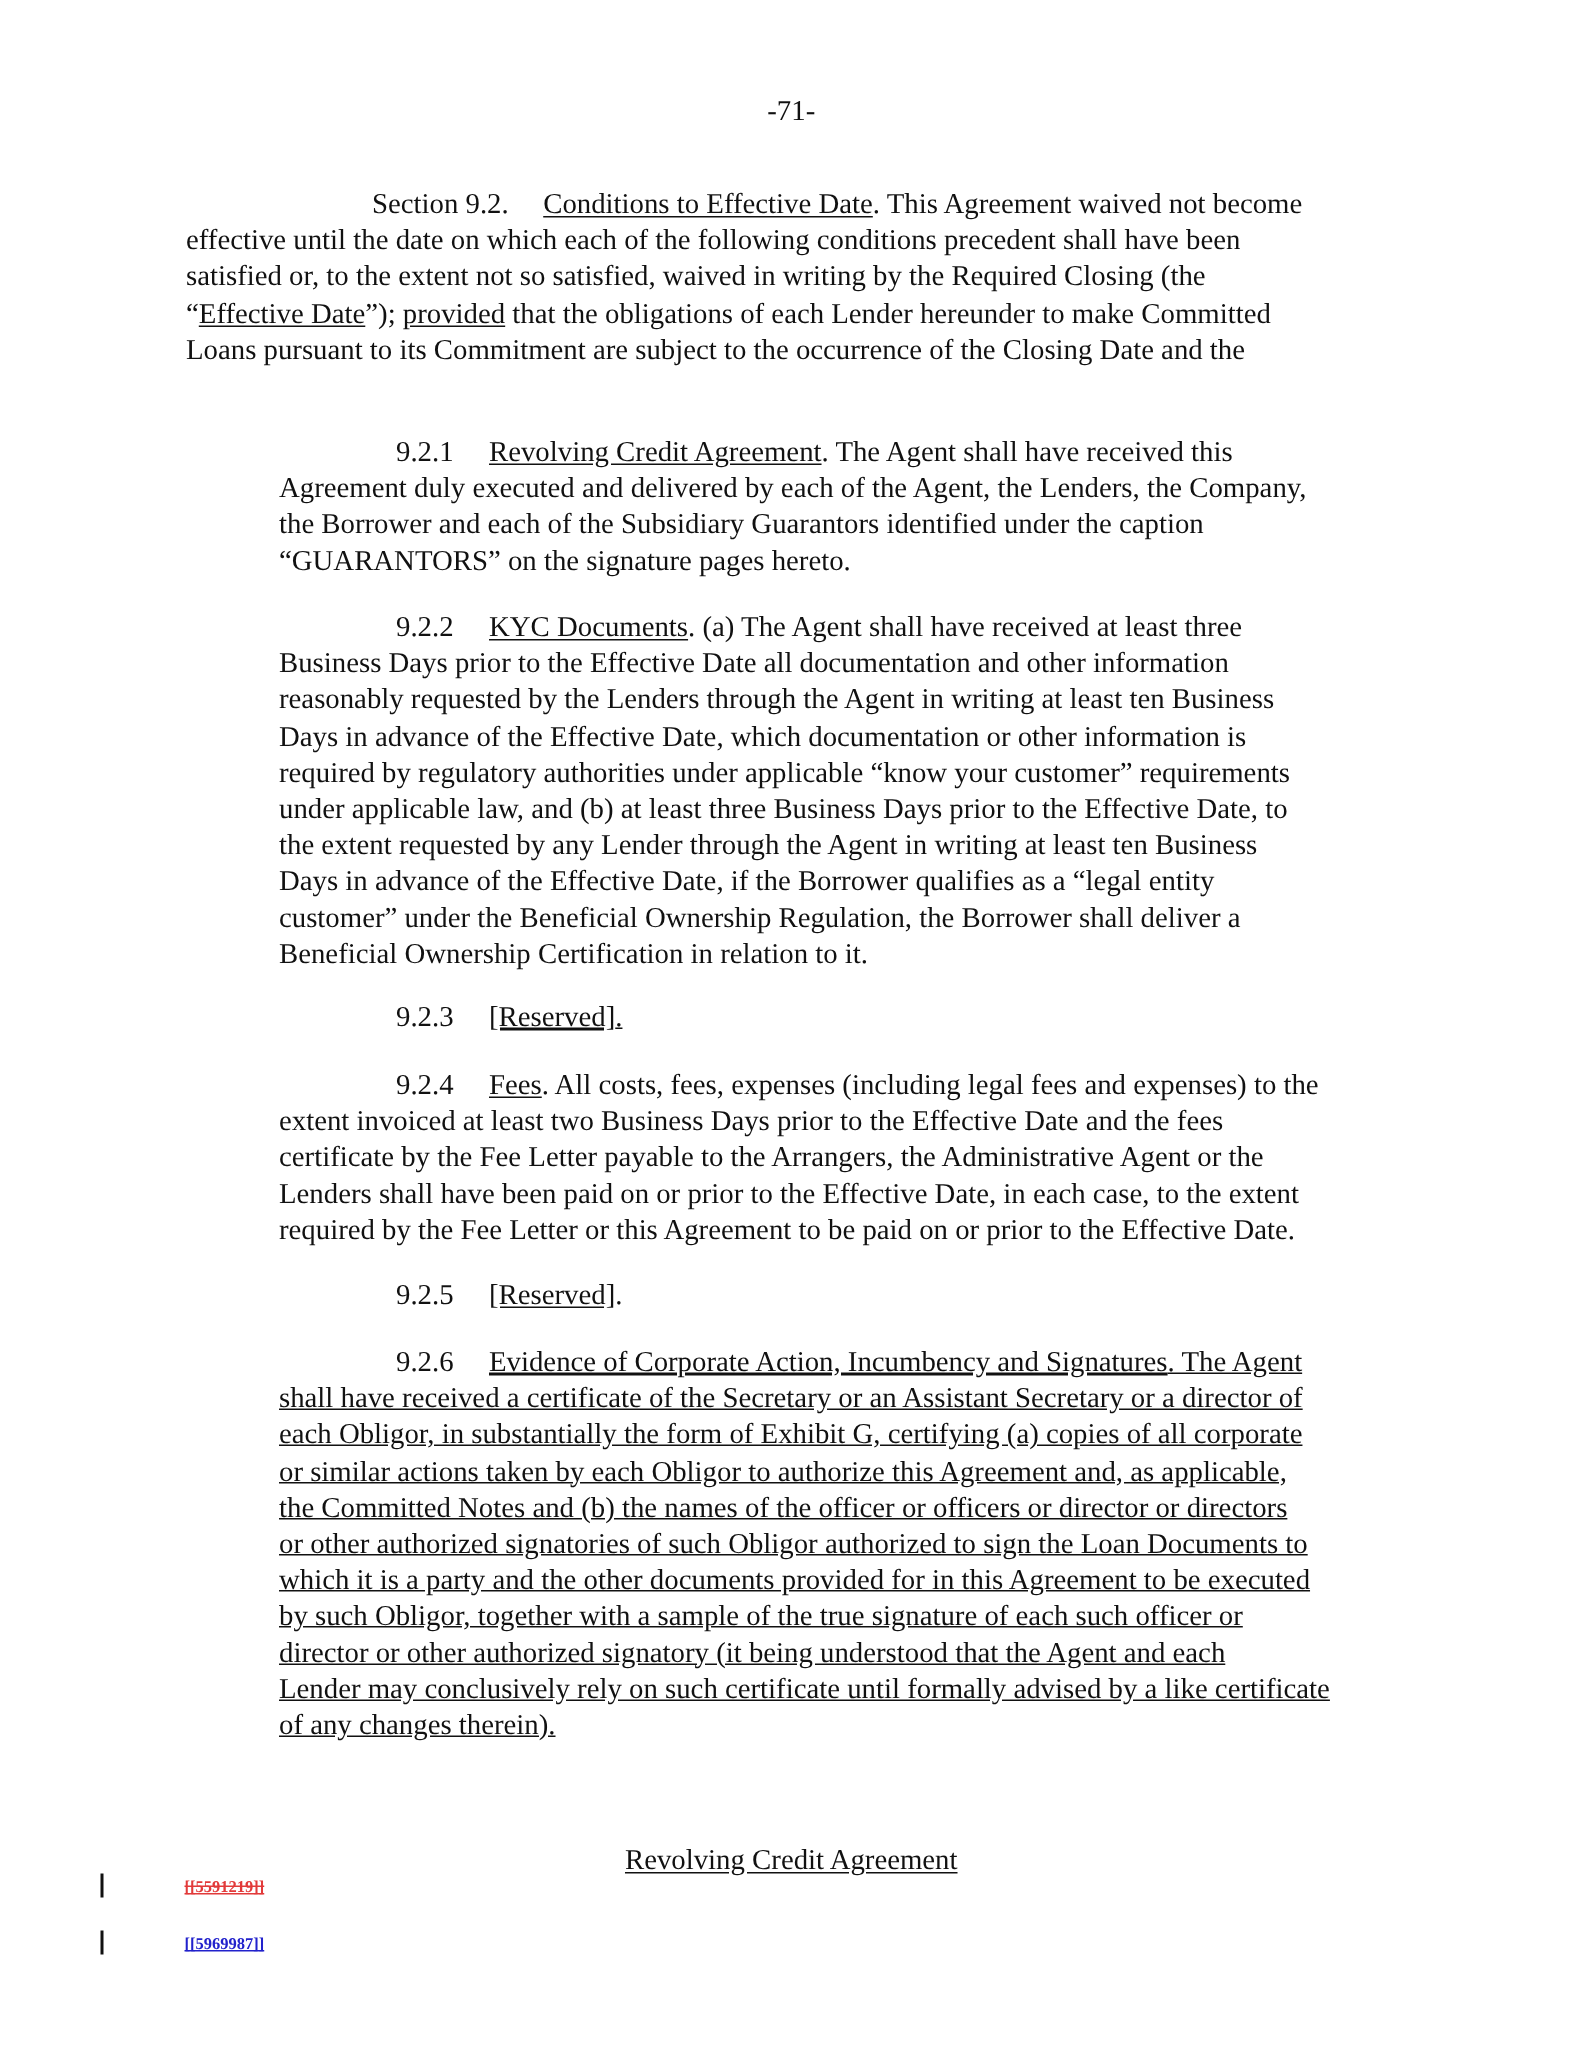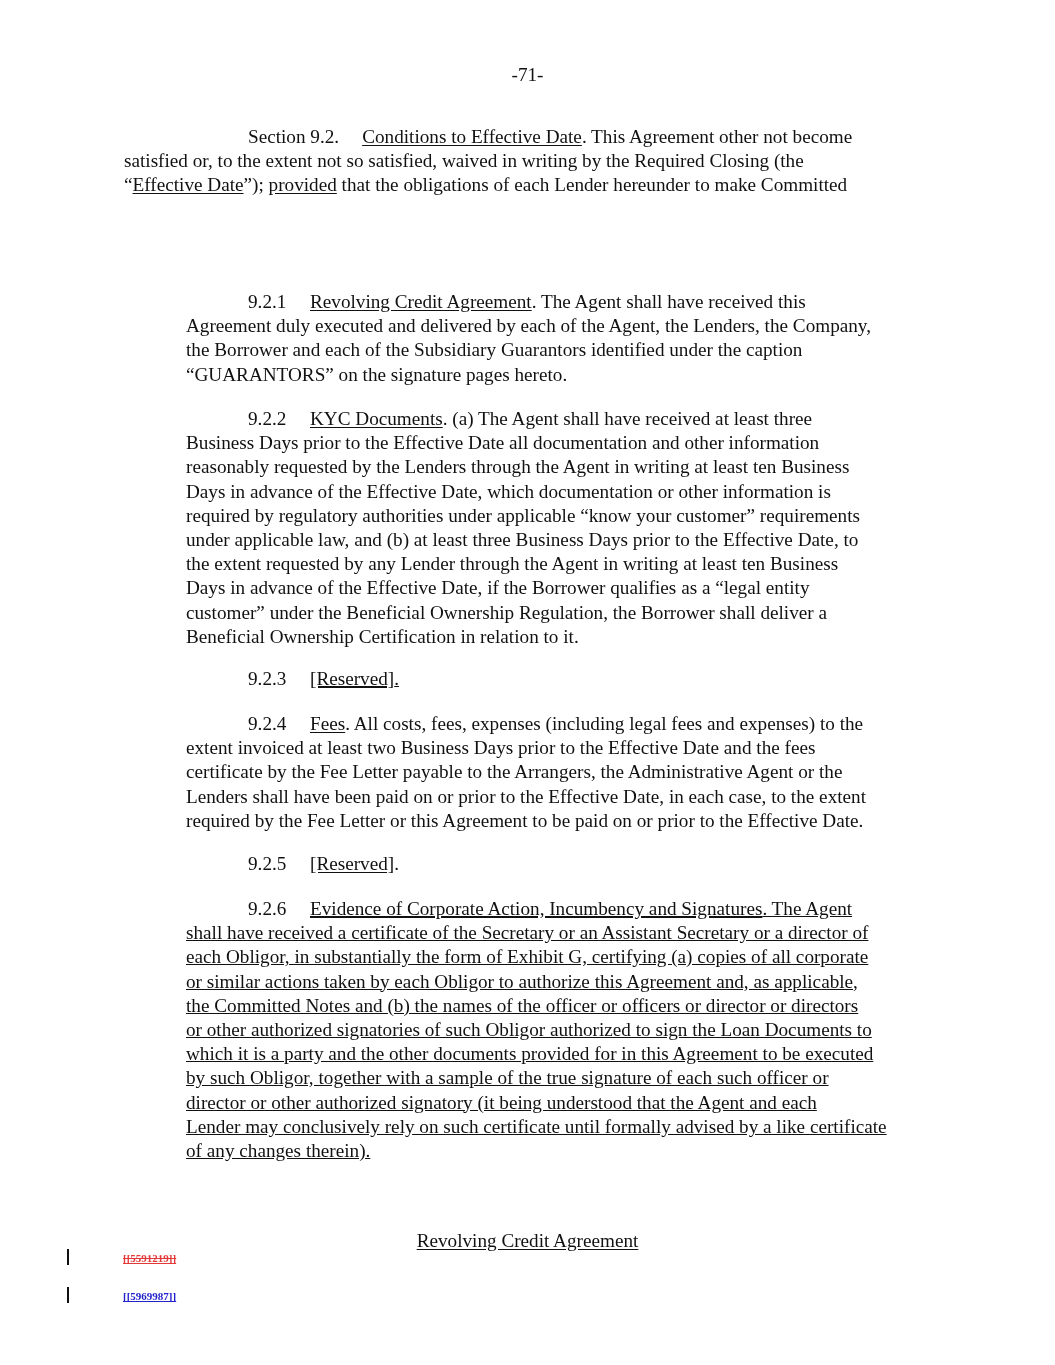--- a/index.html
+++ b/index.html
@@ -4,36 +4,38 @@
 <style>
   html, body { margin: 0; padding: 0; background: #ffffff; }
   body { width: 1055px; height: 1365px; position: relative; overflow: hidden;
          font-family: "Liberation Serif", serif; color: #111; font-size: 19.2px; }
   .page-num { position: absolute; top: 64px; left: 0; width: 1055px; text-align: center; }
   .u { text-decoration: underline; text-underline-offset: 2px; }
   .block { position: absolute; line-height: 24.2px; white-space: nowrap; }
   .line { display: block; height: 24.2px; }
   .main { left: 124px; top: 125px; }
   .sub { left: 186px; }
-  .num { display: inline-block; width: 62px; }
+  .num { display: inline-block; width: 62px; margin-left: 16px; }
   .footer { position: absolute; top: 1230px; left: 0; width: 1055px; text-align: center; }
   .docid { position: absolute; left: 123px; font-size: 11px; font-weight: bold; }
   .docid-old { top: 1252px; color: #e23a3a; text-decoration: underline line-through; }
   .docid-new { top: 1290px; color: #2222cc; text-decoration: underline; }
   .bar { position: absolute; left: 67px; width: 2px; height: 16px; background: #111; }
 </style>
 </head>
 <body>
 
 <div class="page-num">-71-</div>
 
 <div class="block main">
-  <span class="line"><span style="display:inline-block;width:124px"></span><span>Section 9.2.</span><span style="display:inline-block;width:23px"></span><span class="u">Conditions to Effective Date</span><span>.  This Agreement other not become</span></span>
+  <span class="line"><span style="display:inline-block;width:124px"></span><span>Section 9.2.</span><span style="display:inline-block;width:23px"></span><span class="u">Conditions to Effective Date</span><span>.  This Agreement waived not become</span></span>
+  <span class="line">effective until the date on which each of the following conditions precedent shall have been</span>
   <span class="line">satisfied or, to the extent not so satisfied, waived in writing by the Required Closing (the</span>
   <span class="line"><span>“</span><span class="u">Effective Date</span><span>”); </span><span class="u">provided</span><span> that the obligations of each Lender hereunder to make Committed</span></span>
+  <span class="line">Loans pursuant to its Commitment are subject to the occurrence of the Closing Date and the</span>
 </div>
 
 <div id="subs">
     <div class="block sub" style="top: 290px;">
       <span class="line"><span style="display:inline-block;width:62px"></span><span class="num">9.2.1</span><span class="u">Revolving Credit Agreement</span><span>.  The Agent shall have received this</span></span>
       <span class="line">Agreement duly executed and delivered by each of the Agent, the Lenders, the Company,</span>
       <span class="line">the Borrower and each of the Subsidiary Guarantors identified under the caption</span>
       <span class="line">“GUARANTORS” on the signature pages hereto.</span>
     </div>
     <div class="block sub" style="top: 407px;">

